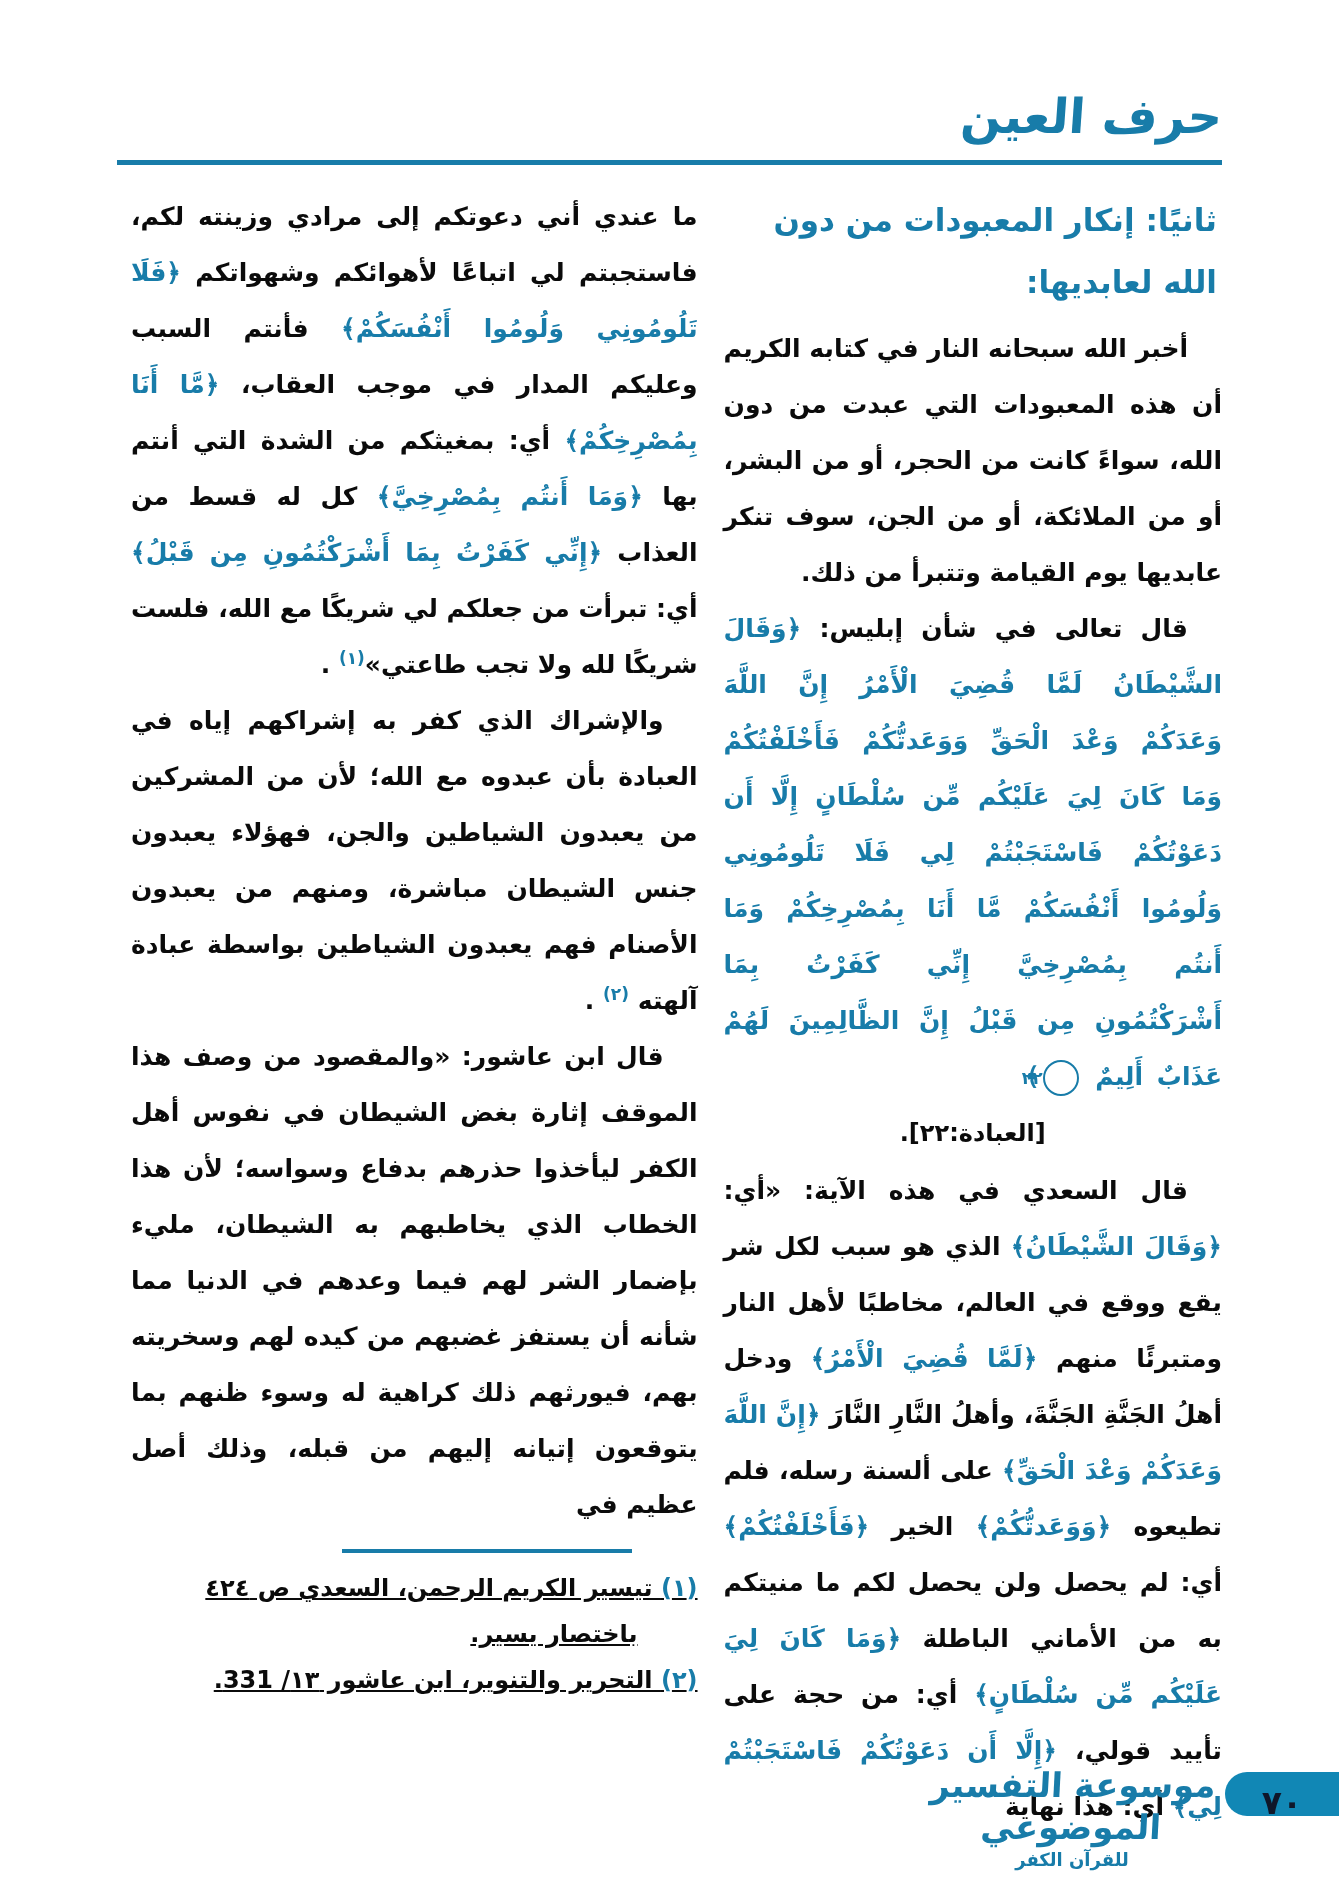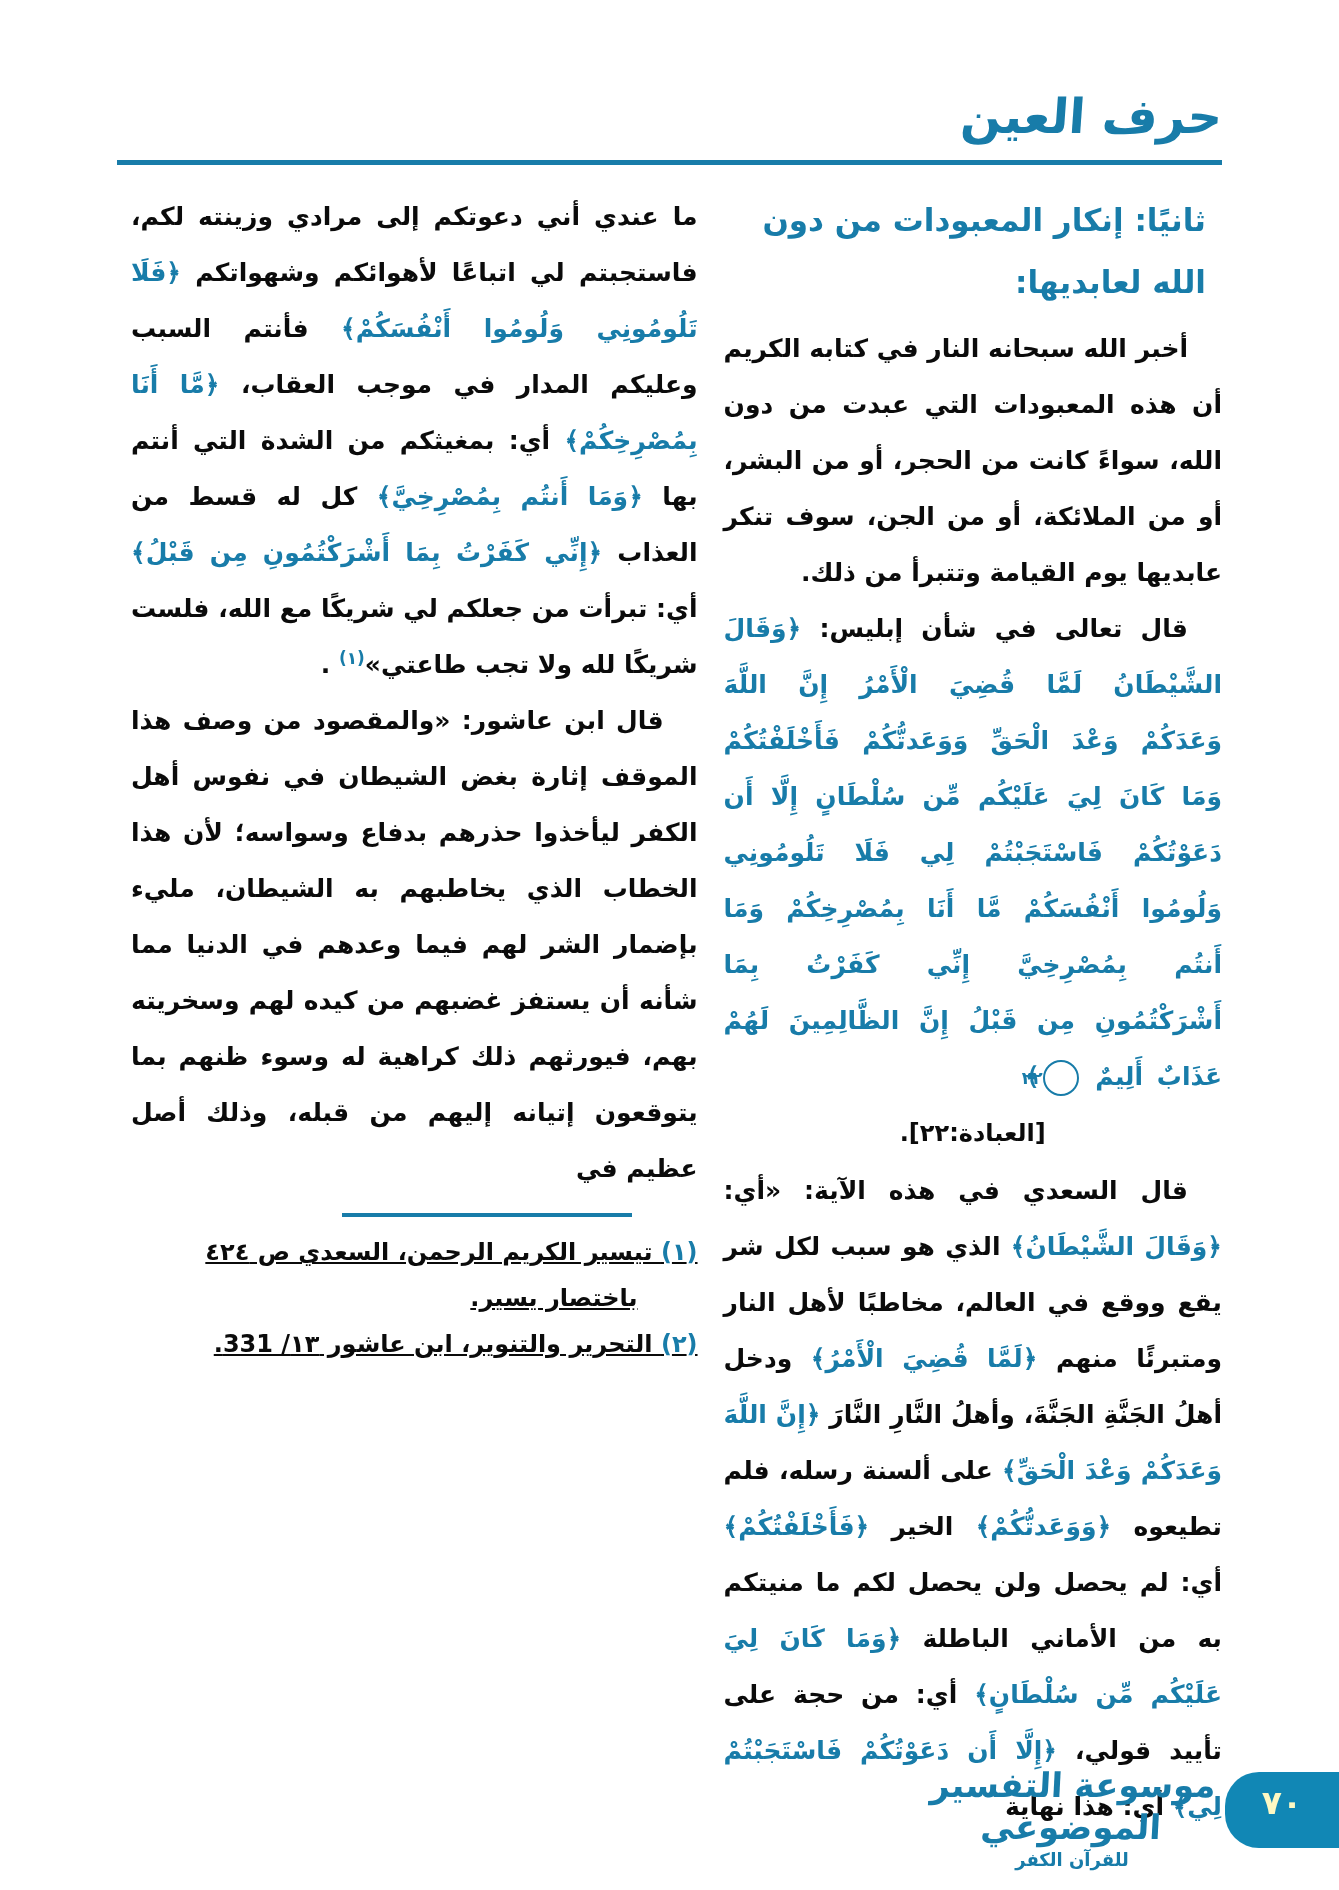--- a/index.html
+++ b/index.html
@@ -22,21 +22,21 @@
   .columns { display:flex; gap:26px; margin-top:24px; align-items:flex-start; }
   .col-right { width:505px; }
   .col-left  { width:574px;margin-left:14px; }
 
   .para {
     margin:0; font-size:25px; font-weight:bold; color:var(--ink);
     line-height:56px; text-align:justify; text-justify:inter-word;
   }
   .para.indent { text-indent:34px; }
   .sec-heading {
-    margin:0 16px 8px 0; color:var(--accent); font-size:31px; font-weight:bold;
+    margin:0 5px 8px 0; color:var(--accent); font-size:31px; font-weight:bold;
     line-height:62px; text-align:right;
   }
   .quran { color:var(--accent); }
   .verse-block .quran { word-spacing:5px; }
   .fn-ref { color:var(--accent); font-size:17px; vertical-align:super; line-height:0; font-weight:bold; }
   .verse-ref { margin:2px 0 4px 0; font-size:24px; font-weight:bold; line-height:52px; text-align:center; }
   .ayah {
     display:inline-block; border:2.5px solid var(--accent); color:var(--accent);
     border-radius:50%; width:36px; height:36px; line-height:32px; text-align:right;
     font-size:17px; vertical-align:middle; margin:8px 3px;
@@ -51,23 +51,23 @@
   .fn-marker { color:var(--accent); }
 
   .book-logo {
     position:absolute; top:1764px; right:117px; width:300px;
     text-align:center; color:var(--accent);
   }
   .logo-main { font-size:34px; font-weight:bold; line-height:42px; transform:skewX(-3deg); }
   .logo-sub  { font-size:18px; font-weight:bold; line-height:24px; }
 
   .page-pill {
-    position:absolute; top:1772px; right:0; width:114px; height:76px;
+    position:absolute; top:1772px; right:0; width:114px; height:44px;
     background:var(--pill); border-radius:34px 0 0 34px;
-    color:#fef9c3; font-size:33px; font-weight:bold;
+    color:#0f172a; font-size:33px; font-weight:bold;
     text-align:center; line-height:62px;
   }
 </style>
 </head>
 <body>
 
 <div class="page">
   <div class="content">
     <div class="page-header">
       <span class="header-title">حرف العين</span>
@@ -78,20 +78,21 @@
       <div class="col-right">
           <h2 class="sec-heading"><span>ثانيًا: إنكار المعبودات من دون الله لعابديها:</span></h2>
           <p class="para indent"><span>أخبر الله سبحانه النار في كتابه الكريم أن هذه المعبودات التي عبدت من دون الله، سواءً كانت من الحجر، أو من البشر، أو من الملائكة، أو من الجن، سوف تنكر عابديها يوم القيامة وتتبرأ من ذلك.</span></p>
           <p class="para indent verse-block"><span>قال تعالى في شأن إبليس: </span><span class="quran">﴿وَقَالَ الشَّيْطَانُ لَمَّا قُضِيَ الْأَمْرُ إِنَّ اللَّهَ وَعَدَكُمْ وَعْدَ الْحَقِّ وَوَعَدتُّكُمْ فَأَخْلَفْتُكُمْ وَمَا كَانَ لِيَ عَلَيْكُم مِّن سُلْطَانٍ إِلَّا أَن دَعَوْتُكُمْ فَاسْتَجَبْتُمْ لِي فَلَا تَلُومُونِي وَلُومُوا أَنْفُسَكُمْ مَّا أَنَا بِمُصْرِخِكُمْ وَمَا أَنتُم بِمُصْرِخِيَّ إِنِّي كَفَرْتُ بِمَا أَشْرَكْتُمُونِ مِن قَبْلُ إِنَّ الظَّالِمِينَ لَهُمْ عَذَابٌ أَلِيمٌ </span><span class="ayah">٢٢</span><span class="quran">﴾</span></p>
           <p class="verse-ref"><span>[العبادة:٢٢].</span></p>
           <p class="para indent"><span>قال السعدي في هذه الآية: «أي: </span><span class="quran">﴿وَقَالَ الشَّيْطَانُ﴾</span><span> الذي هو سبب لكل شر يقع ووقع في العالم، مخاطبًا لأهل النار ومتبرئًا منهم </span><span class="quran">﴿لَمَّا قُضِيَ الْأَمْرُ﴾</span><span> ودخل أهلُ الجَنَّةِ الجَنَّةَ، وأهلُ النَّارِ النَّارَ </span><span class="quran">﴿إِنَّ اللَّهَ وَعَدَكُمْ وَعْدَ الْحَقِّ﴾</span><span> على ألسنة رسله، فلم تطيعوه </span><span class="quran">﴿وَوَعَدتُّكُمْ﴾</span><span> الخير </span><span class="quran">﴿فَأَخْلَفْتُكُمْ﴾</span><span> أي: لم يحصل ولن يحصل لكم ما منيتكم به من الأماني الباطلة </span><span class="quran">﴿وَمَا كَانَ لِيَ عَلَيْكُم مِّن سُلْطَانٍ﴾</span><span> أي: من حجة على تأييد قولي، </span><span class="quran">﴿إِلَّا أَن دَعَوْتُكُمْ فَاسْتَجَبْتُمْ لِي﴾</span><span> أي: هذا نهاية</span></p>
         </div>
       <div class="col-left">
         <div>
             <p class="para"><span>ما عندي أني دعوتكم إلى مرادي وزينته لكم، فاستجبتم لي اتباعًا لأهوائكم وشهواتكم </span><span class="quran">﴿فَلَا تَلُومُونِي وَلُومُوا أَنْفُسَكُمْ﴾</span><span> فأنتم السبب وعليكم المدار في موجب العقاب، </span><span class="quran">﴿مَّا أَنَا بِمُصْرِخِكُمْ﴾</span><span> أي: بمغيثكم من الشدة التي أنتم بها </span><span class="quran">﴿وَمَا أَنتُم بِمُصْرِخِيَّ﴾</span><span> كل له قسط من العذاب </span><span class="quran">﴿إِنِّي كَفَرْتُ بِمَا أَشْرَكْتُمُونِ مِن قَبْلُ﴾</span><span> أي: تبرأت من جعلكم لي شريكًا مع الله، فلست شريكًا لله ولا تجب طاعتي»</span><span class="fn-ref">(١)</span><span> .</span></p>
+            <p class="para indent"><span>والإشراك الذي كفر به إشراكهم إياه في العبادة بأن عبدوه مع الله؛ لأن من المشركين من يعبدون الشياطين والجن، فهؤلاء يعبدون جنس الشيطان مباشرة، ومنهم من يعبدون الأصنام فهم يعبدون الشياطين بواسطة عبادة آلهته </span><span class="fn-ref">(٢)</span><span> .</span></p>
             <p class="para indent"><span>قال ابن عاشور: «والمقصود من وصف هذا الموقف إثارة بغض الشيطان في نفوس أهل الكفر ليأخذوا حذرهم بدفاع وسواسه؛ لأن هذا الخطاب الذي يخاطبهم به الشيطان، مليء بإضمار الشر لهم فيما وعدهم في الدنيا مما شأنه أن يستفز غضبهم من كيده لهم وسخريته بهم، فيورثهم ذلك كراهية له وسوء ظنهم بما يتوقعون إتيانه إليهم من قبله، وذلك أصل عظيم في</span></p>
           </div>
         <div class="footnotes-section">
           <div class="fn-rule"></div>
           <div>
               <p class="footnote"><span class="fn-marker">(١)</span><span> تيسير الكريم الرحمن، السعدي ص ٤٢٤ باختصار يسير.</span></p>
               <p class="footnote"><span class="fn-marker">(٢)</span><span> التحرير والتنوير، ابن عاشور ١٣/ 331.</span></p>
             </div>
         </div>
       </div>

